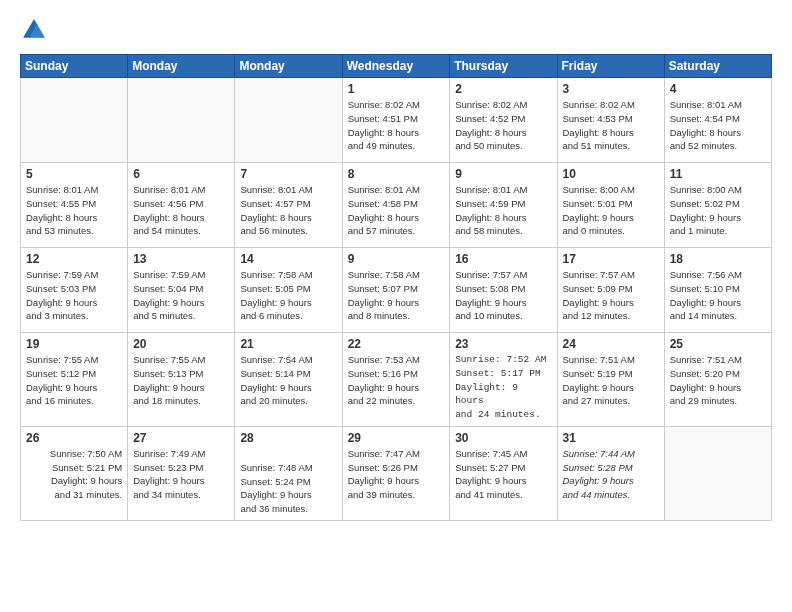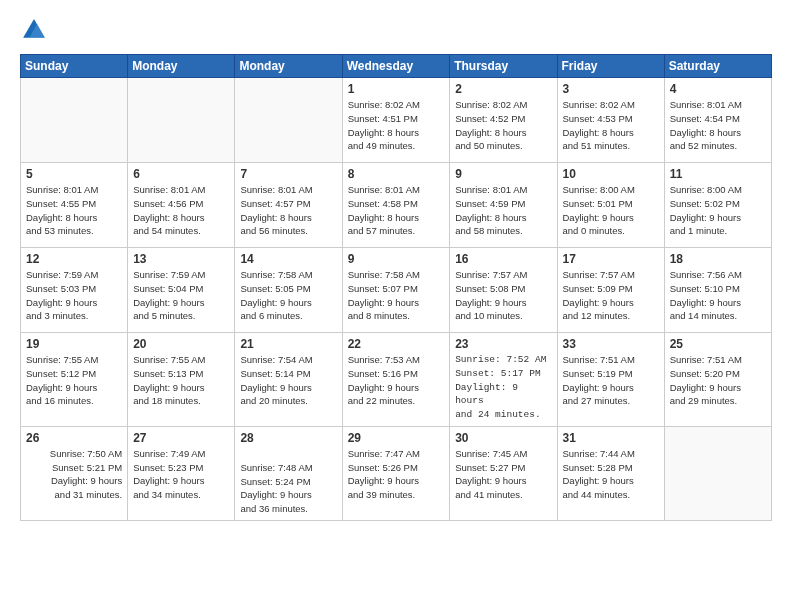--- a/index.html
+++ b/index.html
@@ -295,21 +295,21 @@
 and 22 minutes.</div>
           </td>
           <td>
             <span class="day-num">23</span>
             <div class="cell-content" style="white-space: pre-line; font-family: Liberation Mono, monospace;">Sunrise: 7:52 AM
 Sunset: 5:17 PM
 Daylight: 9 hours
 and 24 minutes.</div>
           </td>
           <td>
-            <span class="day-num">33</span>
+            <span class="day-num">24</span>
             <div class="cell-content" style="white-space: pre-line;">Sunrise: 7:51 AM
 Sunset: 5:19 PM
 Daylight: 9 hours
 and 27 minutes.</div>
           </td>
           <td>
             <span class="day-num">25</span>
             <div class="cell-content" style="white-space: pre-line;">Sunrise: 7:51 AM
 Sunset: 5:20 PM
 Daylight: 9 hours
@@ -347,21 +347,21 @@
           </td>
           <td>
             <span class="day-num">30</span>
             <div class="cell-content" style="white-space: pre-line;">Sunrise: 7:45 AM
 Sunset: 5:27 PM
 Daylight: 9 hours
 and 41 minutes.</div>
           </td>
           <td>
             <span class="day-num">31</span>
-            <div class="cell-content" style="white-space: pre-line;">Sunrise: 7:44 AM
+            <div class="cell-content" style="white-space: pre-line; font-style: italic;">Sunrise: 7:44 AM
 Sunset: 5:28 PM
 Daylight: 9 hours
 and 44 minutes.</div>
           </td>
           <td class="empty"></td>
         </tr>
       </tbody>
   </table>
 </div>
 

